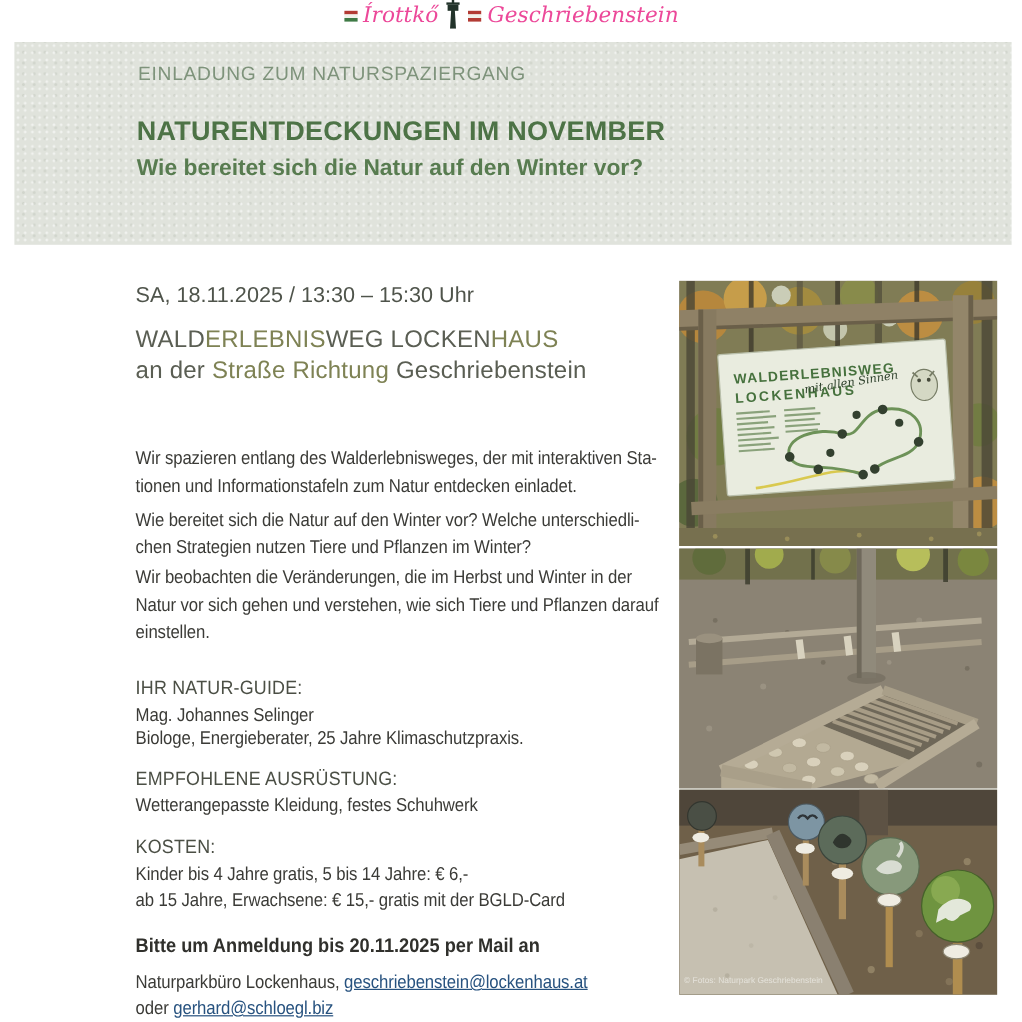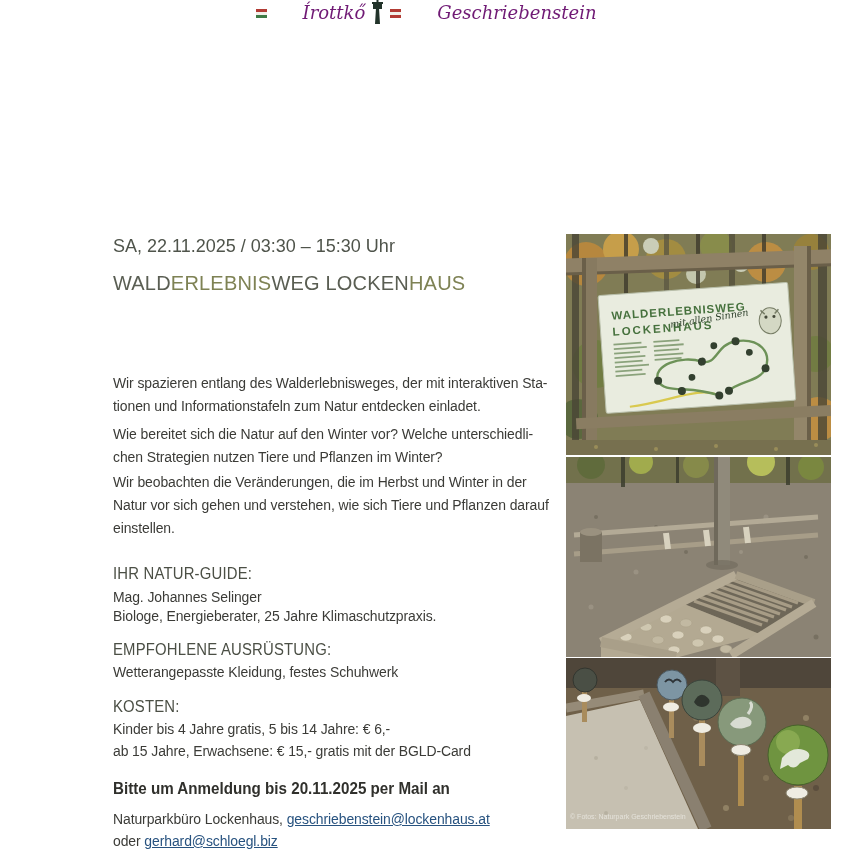--- a/index.html
+++ b/index.html
@@ -2,21 +2,21 @@
 <html><head>
 <meta charset="utf-8">
 <style>
   html,body{margin:0;padding:0;background:#ffffff;}
   .page{position:relative;width:852px;height:852px;background:#ffffff;overflow:hidden;
         font-family:"Liberation Sans",sans-serif;color:#3b3b37;}
 
   
   .logo{position:absolute;top:-4px;left:0;right:0;height:32px;display:flex;
         justify-content:center;align-items:center;gap:5px;}
-  .logo .word{font-family:"DejaVu Serif",serif;font-style:italic;font-size:18px;color:#701a75;margin-left:31px;}
+  .logo .word{font-family:"DejaVu Serif",serif;font-style:italic;font-size:18px;color:#ec4899;}
   .flag{display:inline-flex;flex-direction:column;width:11px;height:9px;margin-top:2px;}
   .flag span{flex:1;}
   .flag-hu span:nth-child(1){background:#b23b34;} .flag-hu span:nth-child(2){background:#f1f1ea;}
   .flag-hu span:nth-child(3){background:#3e7a45;}
   .flag-at span:nth-child(1){background:#b23b34;} .flag-at span:nth-child(2){background:#f1f1ea;}
   .flag-at span:nth-child(3){background:#b23b34;}
 
   
   .banner{position:absolute;left:12px;right:9px;top:35px;height:169px;
           background-color:#e0e3dc;
@@ -71,25 +71,31 @@
       <rect x="6.5" y="-2" width="2" height="5" fill="#22332a"></rect>
     </svg>
     <span class="flag flag-at">
         <span></span>
         <span></span>
         <span></span>
       </span>
     <span class="word">Geschriebenstein</span>
   </div>
 
-
-  <div class="abs date-line">SA, 22.11.2025 / 03:30 – 15:30 Uhr</div>
+  <div class="banner">
+    <div class="kicker">EINLADUNG ZUM NATURSPAZIERGANG</div>
+    <div class="title">NATURENTDECKUNGEN IM NOVEMBER</div>
+    <div class="subtitle">Wie bereitet sich die Natur auf den Winter vor?</div>
+  </div>
+
+  <div class="abs date-line">SA, 18.11.2025 / 13:30 – 15:30 Uhr</div>
 
   <div class="abs venue">
     <div><span class="tone-g">WALD</span><span class="tone-o">ERLEBNIS</span><span class="tone-g">WEG </span><span class="tone-g">LOCKEN</span><span class="tone-o">HAUS</span></div>
+    <div><span class="tone-g">an der </span><span class="tone-o">Straße Richtung </span><span class="tone-g">Geschriebenstein</span></div>
   </div>
 
   <div class="abs body-text p1">Wir spazieren entlang des Walderlebnisweges, der mit interaktiven Sta-
 tionen und Informationstafeln zum Natur entdecken einladet.</div>
   <div class="abs body-text p2">Wie bereitet sich die Natur auf den Winter vor? Welche unterschiedli-
 chen Strategien nutzen Tiere und Pflanzen im Winter?</div>
   <div class="abs body-text p3">Wir beobachten die Veränderungen, die im Herbst und Winter in der
 Natur vor sich gehen und verstehen, wie sich Tiere und Pflanzen darauf
 einstellen.</div>
 

